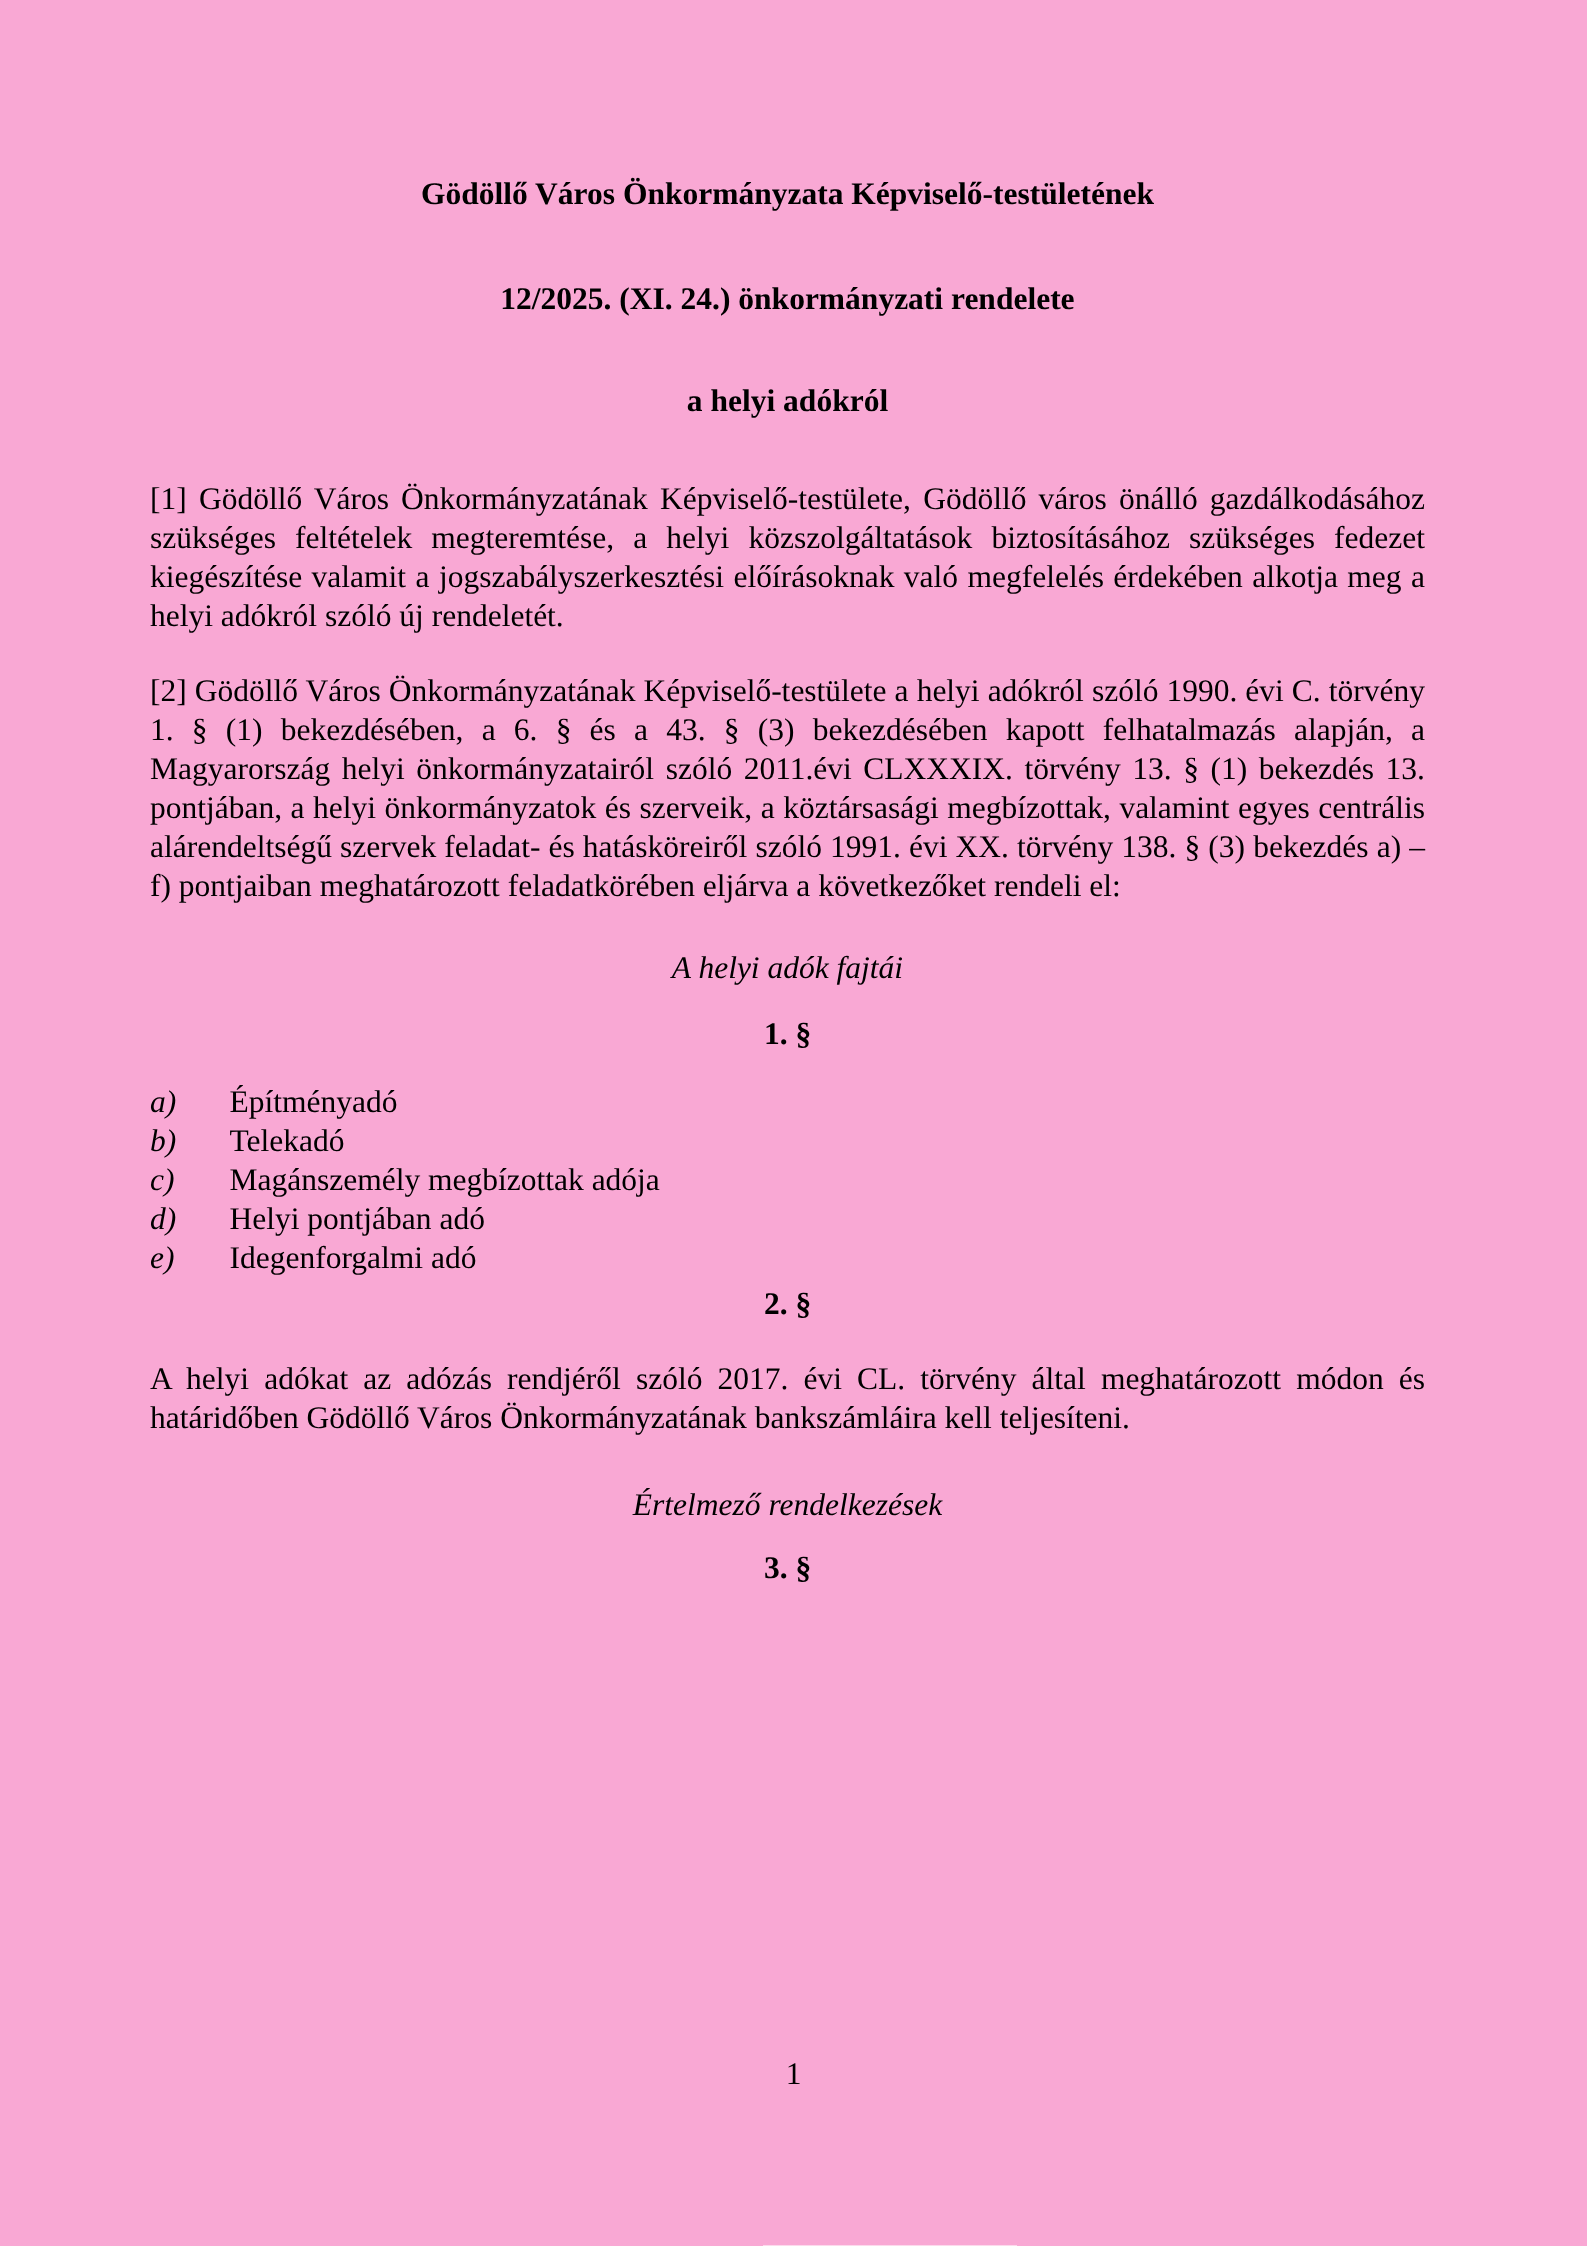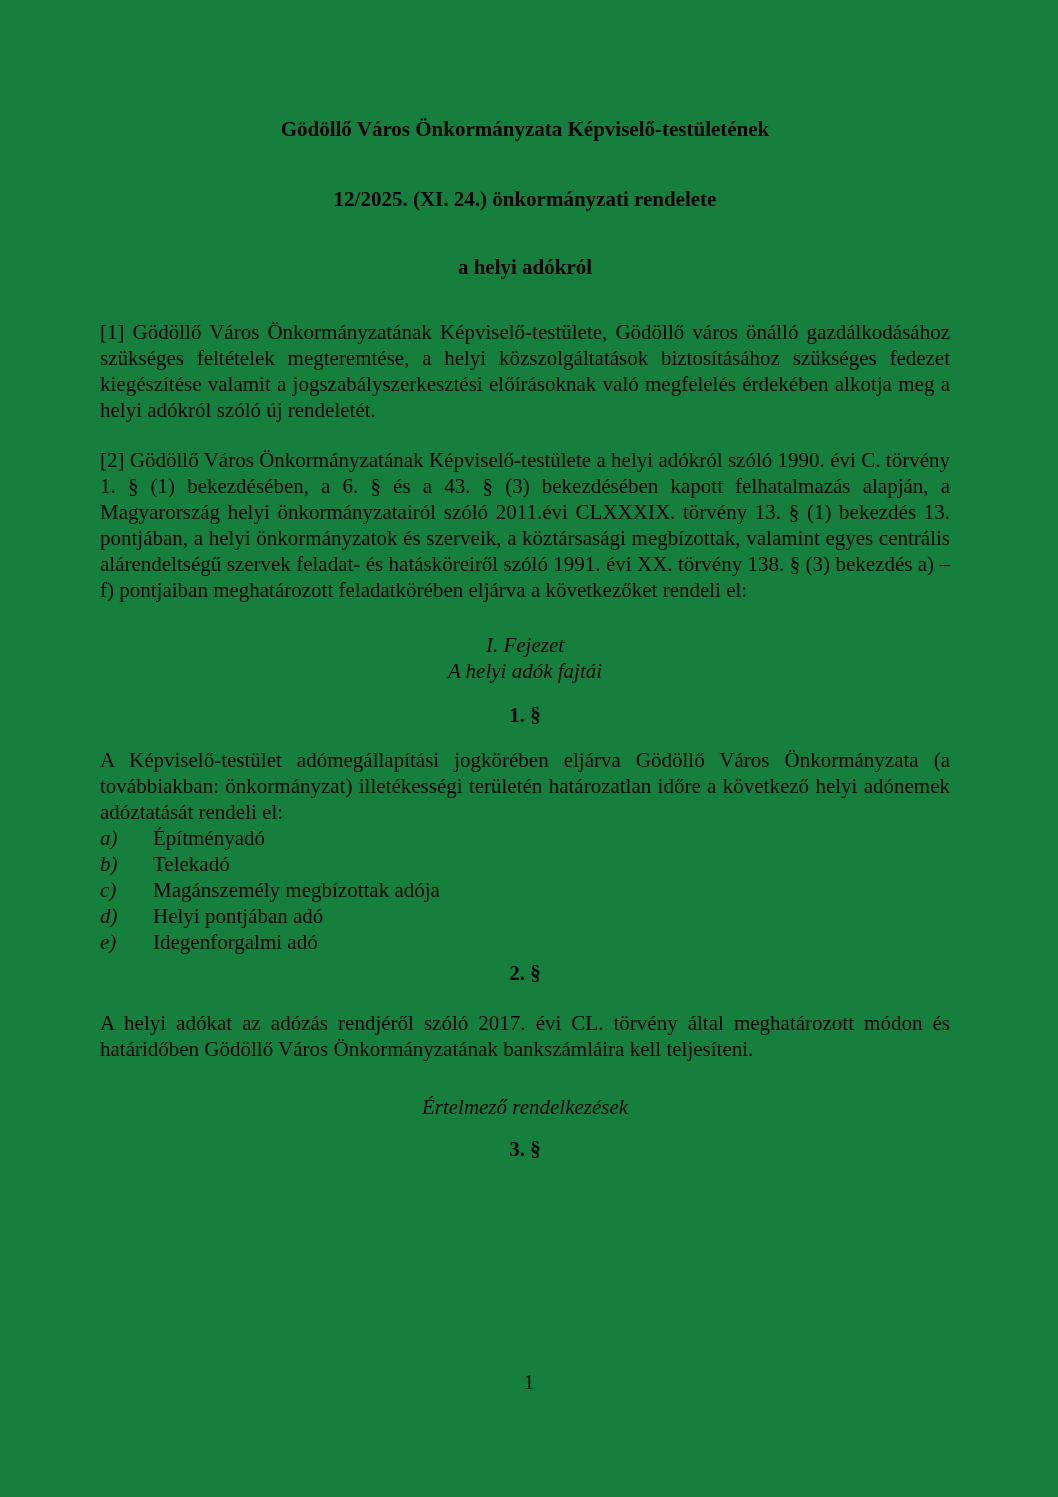--- a/index.html
+++ b/index.html
@@ -6,21 +6,21 @@
   html, body {
     margin: 0;
     padding: 0;
     background: #ffffff;
   }
   .page {
     position: relative;
     width: 1058px;
     height: 1497px;
     margin: 0 auto;
-    background: #15803d;
+    background: #f9a8d4;
     box-sizing: border-box;
     padding: 116px 108px 0 100px;
     font-family: "Liberation Serif", "DejaVu Serif", serif;
     font-size: 21px;
     line-height: 26px;
     color: #000000;
     overflow: hidden;
   }
   .doc-title {
     text-align: center;
@@ -81,26 +81,24 @@
 
   <div class="doc-title title-line1">Gödöllő Város Önkormányzata Képviselő-testületének</div>
   <div class="doc-title title-line2">12/2025. (XI. 24.) önkormányzati rendelete</div>
   <div class="doc-title title-line3">a helyi adókról</div>
 
   <p class="para preamble-1">[1] Gödöllő Város Önkormányzatának Képviselő-testülete, Gödöllő város önálló gazdálkodásához szükséges feltételek megteremtése, a helyi közszolgáltatások biztosításához szükséges fedezet kiegészítése valamit a jogszabályszerkesztési előírásoknak való megfelelés érdekében alkotja meg a helyi adókról szóló új rendeletét.</p>
   <p class="para preamble-2">[2] Gödöllő Város Önkormányzatának Képviselő-testülete a helyi adókról szóló 1990. évi C. törvény 1. § (1) bekezdésében, a 6. § és a 43. § (3) bekezdésében kapott felhatalmazás alapján, a Magyarország helyi önkormányzatairól szóló 2011.évi CLXXXIX. törvény 13. § (1) bekezdés 13. pontjában, a helyi önkormányzatok és szerveik, a köztársasági megbízottak, valamint egyes centrális alárendeltségű szervek feladat- és hatásköreiről szóló 1991. évi XX. törvény 138. § (3) bekezdés a) – f) pontjaiban meghatározott feladatkörében eljárva a következőket rendeli el:</p>
 
 
   <div class="chapter-heading chapter-1">
-    <div>I. Fejezet</div>
     <div>A helyi adók fajtái</div>
   </div>
 
   <div class="section-heading sec-1">1. §</div>
-  <p class="para section-body">A Képviselő-testület adómegállapítási jogkörében eljárva Gödöllő Város Önkormányzata (a továbbiakban: önkormányzat) illetékességi területén határozatlan időre a következő helyi adónemek adóztatását rendeli el:</p>
 
   <div class="tax-list">
     <div class="list-item">
       <span class="list-marker">a)</span>
       <span class="list-text">Építményadó</span>
     </div>
     <div class="list-item">
       <span class="list-marker">b)</span>
       <span class="list-text">Telekadó</span>
     </div>

